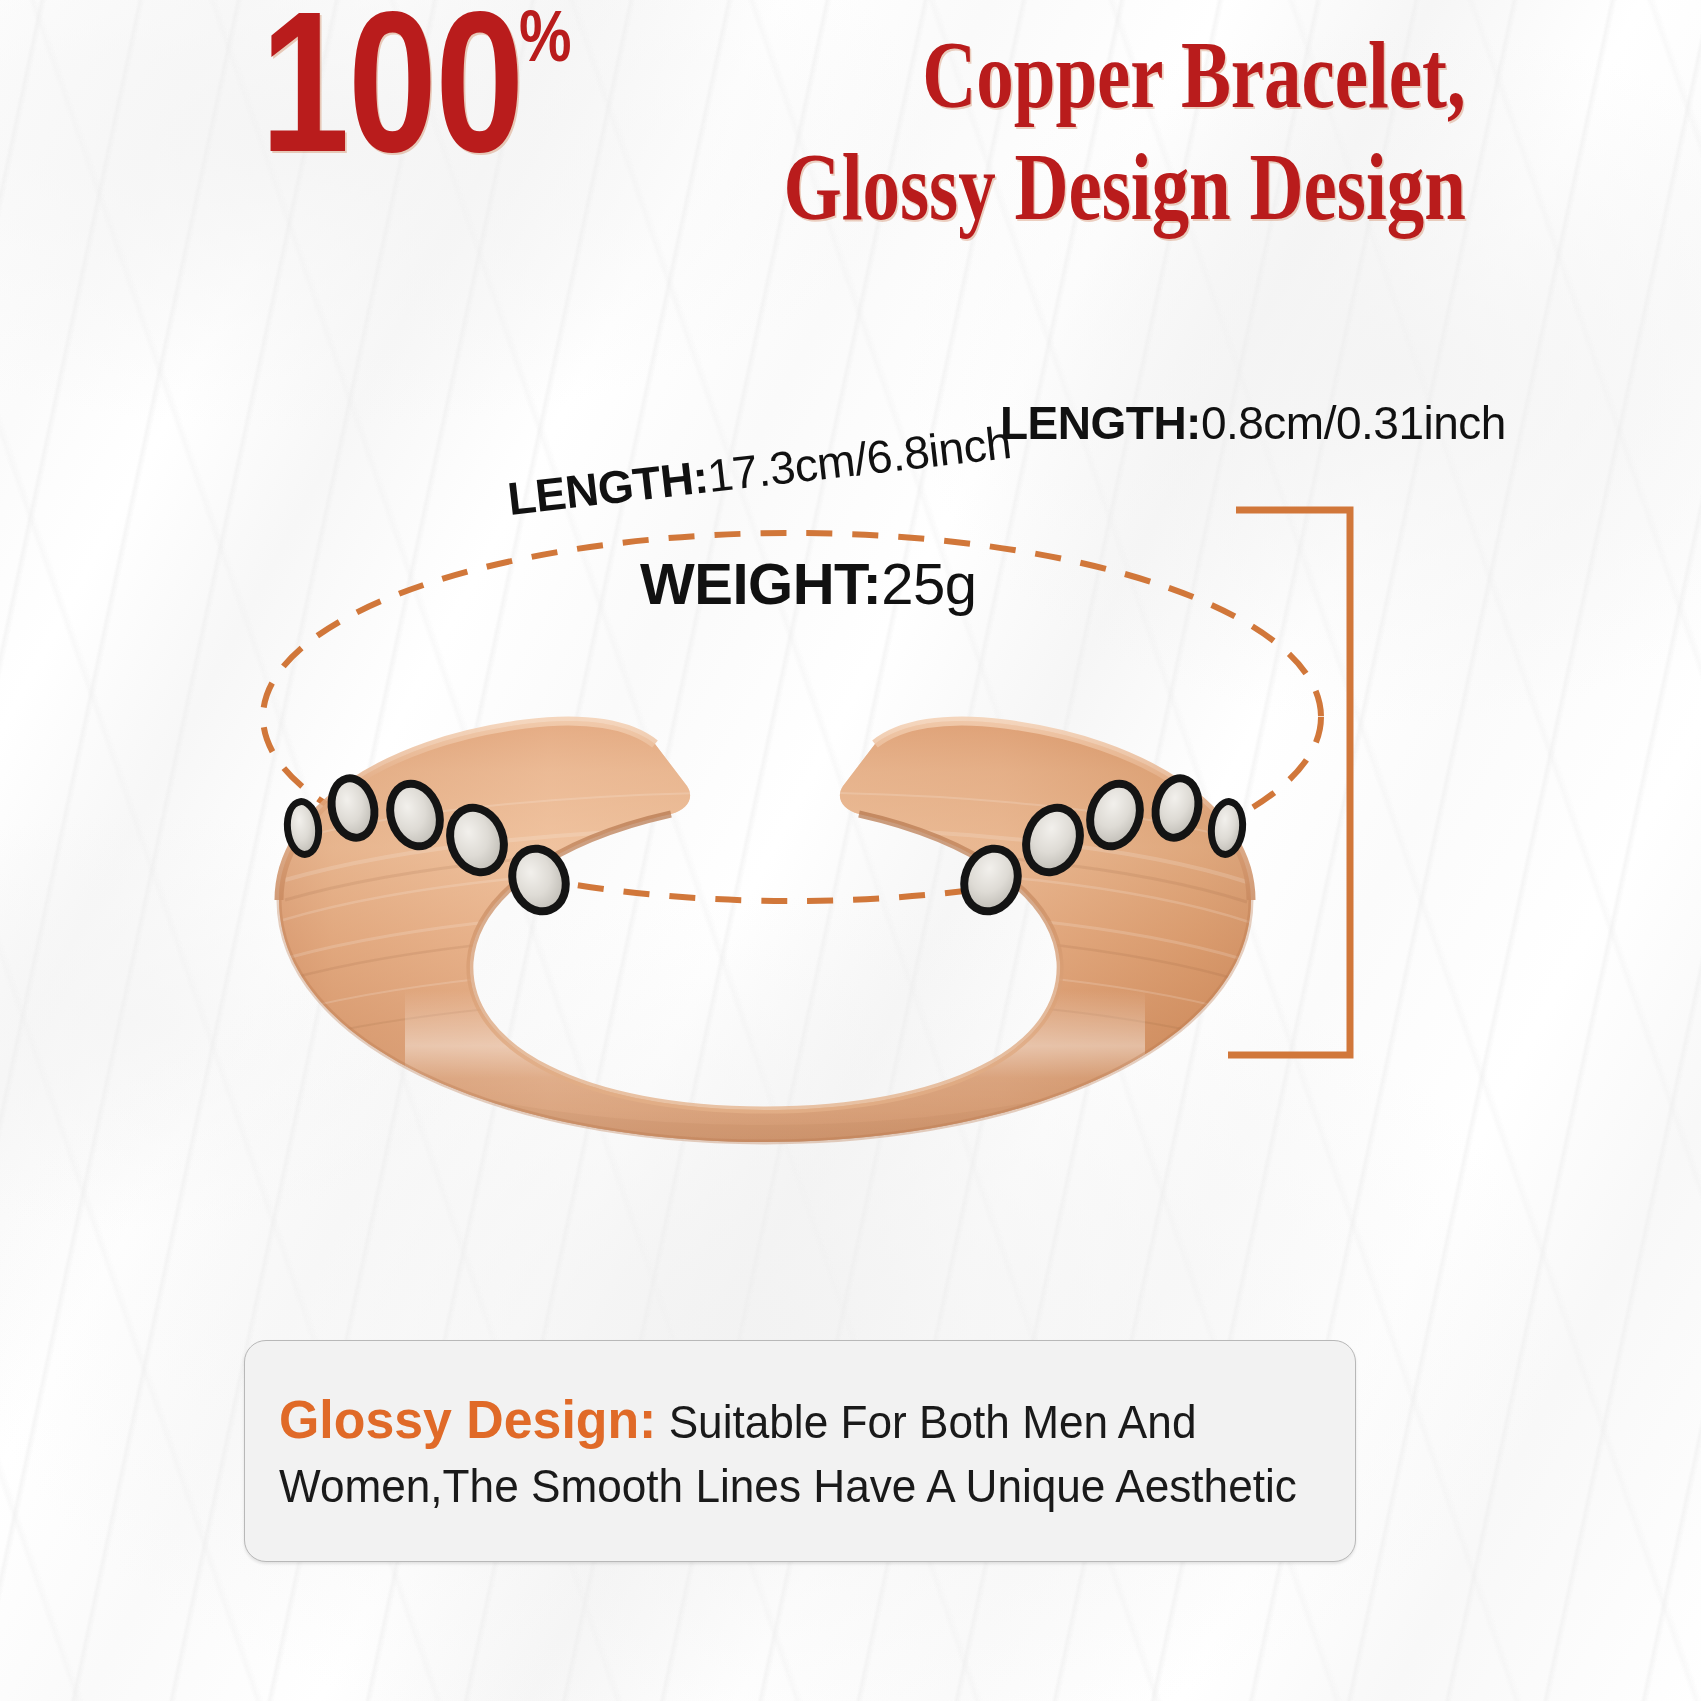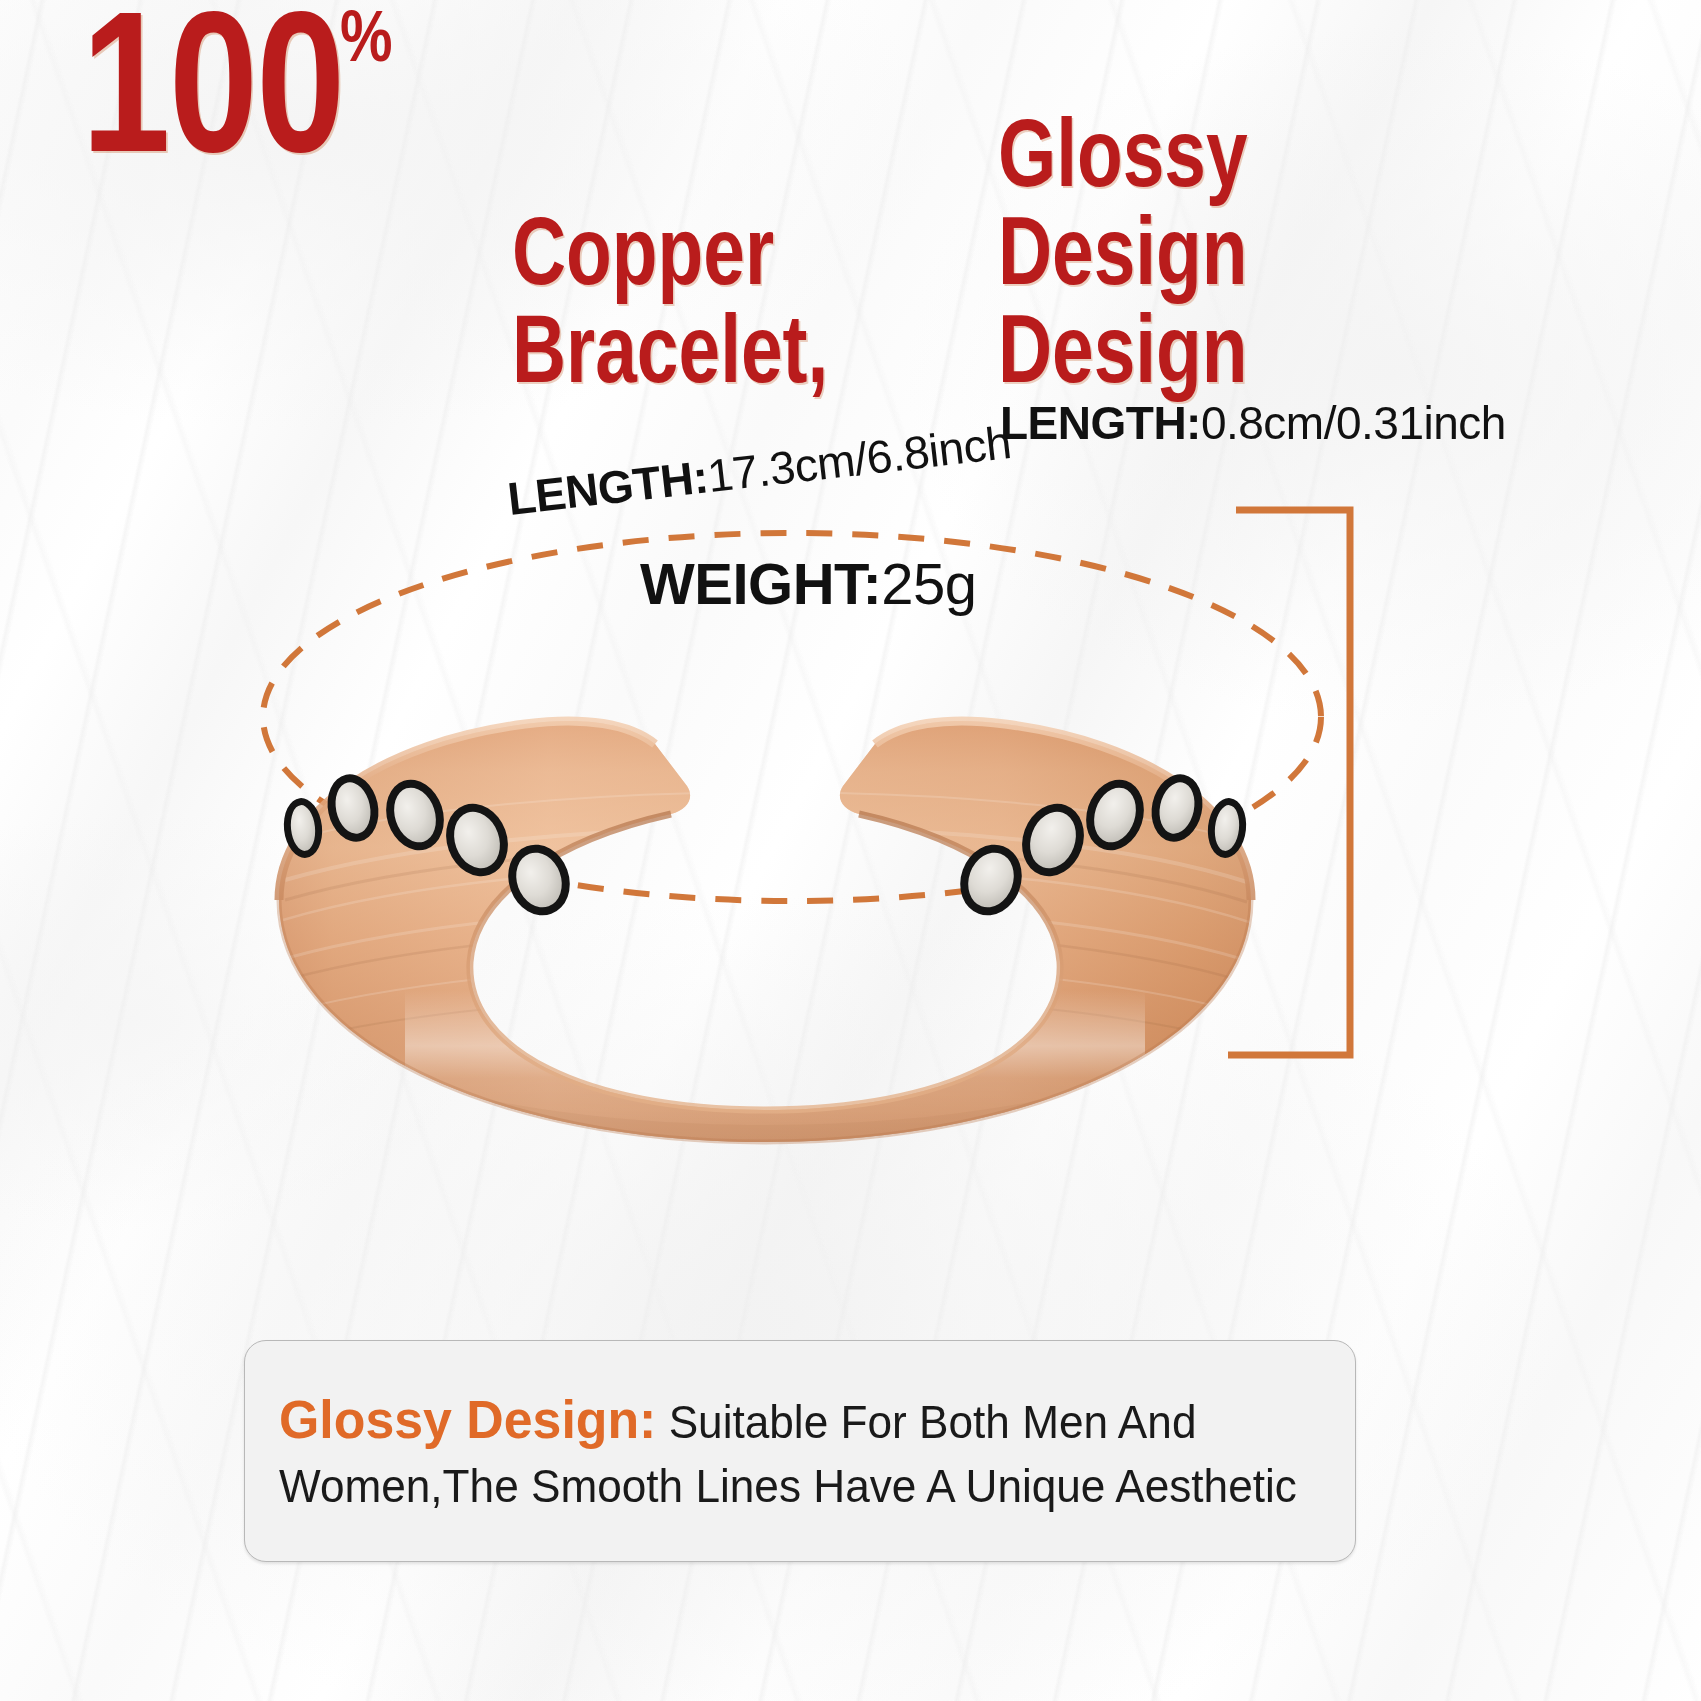--- a/index.html
+++ b/index.html
@@ -79,21 +79,21 @@
     transform-origin: right center;
     letter-spacing: 0px;
     text-shadow: 2px 2px 0 rgba(195,95,40,0.28);
   }
   .hl-line1 { font-size: 96px; margin-top: -12px; }
   .hl-line2 { font-size: 96px; margin-top: 14px; padding-right: 0px; }
   .hl-rowwrap {
     display:flex; align-items:flex-start; justify-content:flex-end;
   }
   .hl-left-block { display:flex; align-items:flex-start; }
-  .hl-right-block { display:flex; flex-direction:row; align-items:flex-end; margin-left: 8px; padding-top: 90px;}
+  .hl-right-block { display:flex; flex-direction:column; align-items:flex-end; margin-left: 8px; padding-top: 38px; font-family: Liberation Serif, serif;}
 
   
   .spec {
     position: absolute;
     color: #111111;
     white-space: nowrap;
     z-index: 7;
   }
   .spec .k { font-weight: 700; }
   .spec .v { font-weight: 400; }

